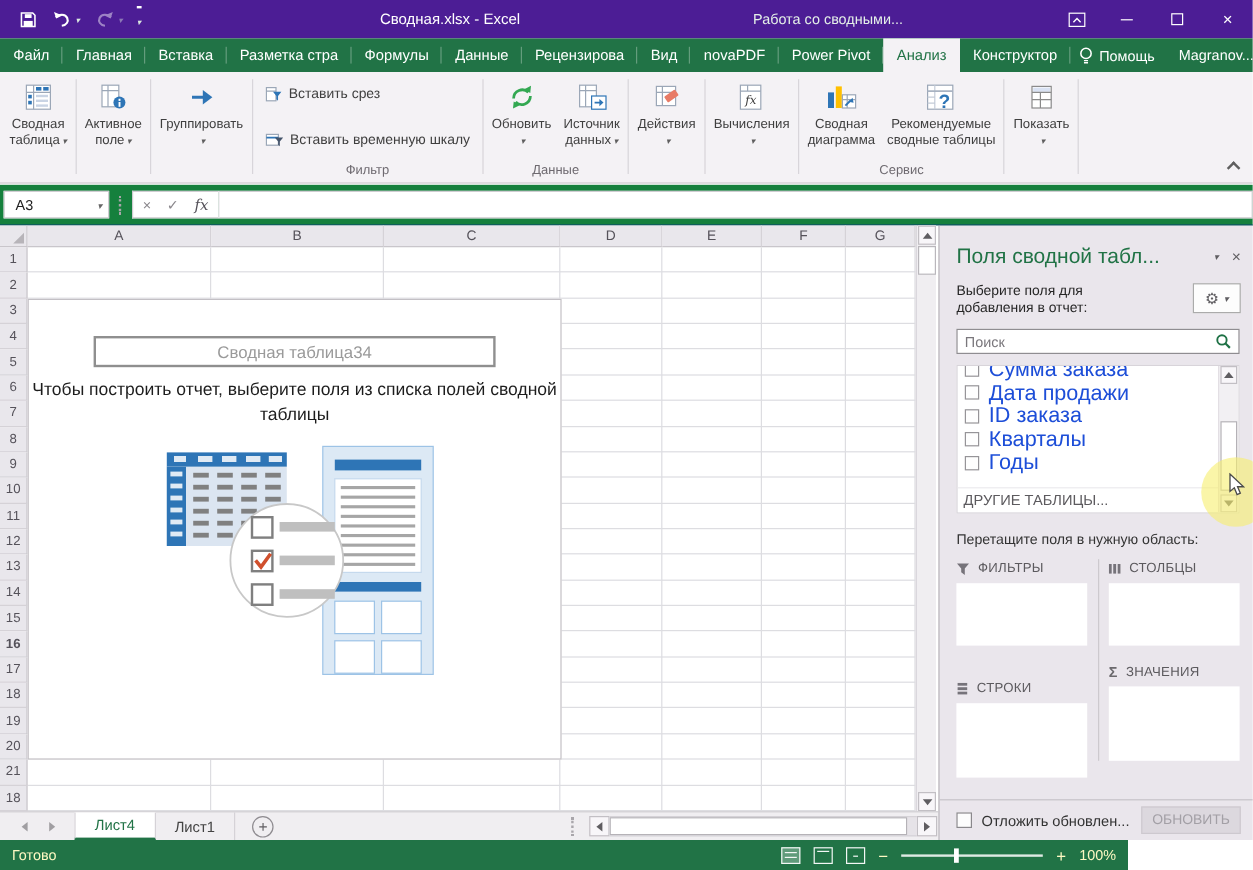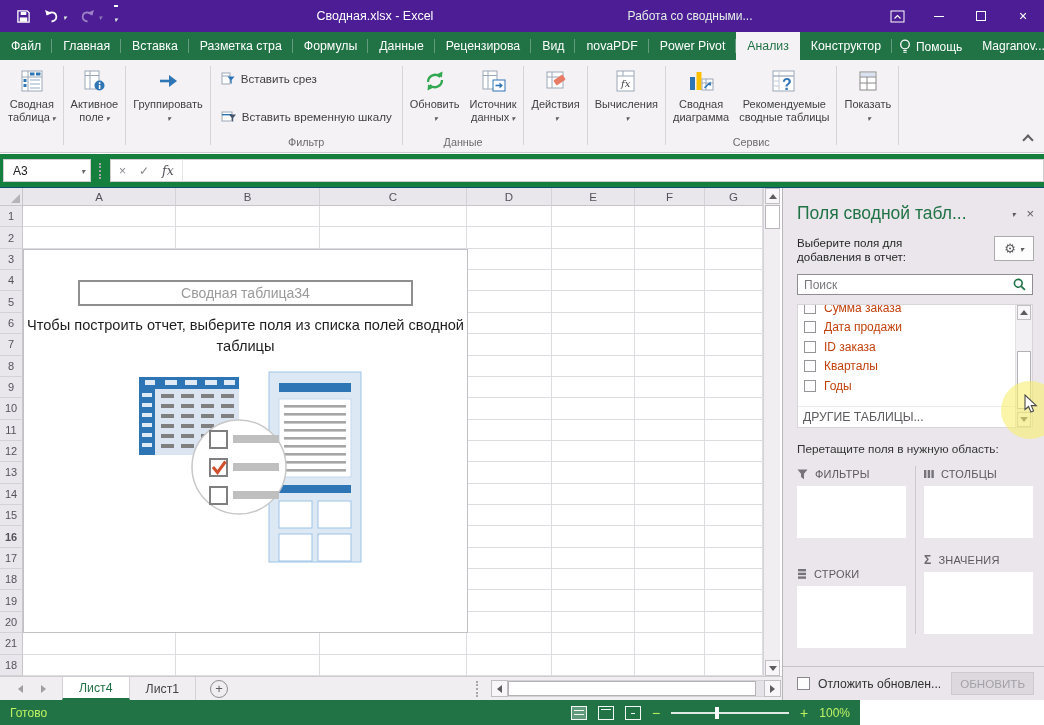--- a/index.html
+++ b/index.html
@@ -72,21 +72,21 @@
 .sheetbar{position:absolute;left:0;top:676px;width:782px;height:24px;background:#f0eef1;border-top:1px solid #cfccd1;display:flex;align-items:stretch;font-size:12.3px}
 .snav{display:flex;align-items:center;gap:18px;padding:0 16px 0 18px}
 .stab{padding:0 16px;display:flex;align-items:center;color:#444;border-right:1px solid #d5d2d7}
 .stab.active{background:#fff;color:#217346;font-weight:normal;border-bottom:2px solid #217346;border-left:1px solid #d5d2d7}
 .addsheet{width:18px;height:18px;border:1px solid #8f8c91;border-radius:50%;align-self:center;margin-left:14px;display:flex;align-items:center;justify-content:center;color:#5f5d61;font-size:13px;line-height:1}
 .hscroll{margin-left:auto;display:flex;align-items:center;padding-right:1px}
 .hs-btn{width:17px;height:17px;background:#f8f6f9;border:1px solid #c2bfc4;display:flex;align-items:center;justify-content:center}
 .hs-track{width:256px;height:17px;background:#e6e3e8;position:relative;border-top:1px solid #d5d2d7;border-bottom:1px solid #d5d2d7}
 .hs-thumb{position:absolute;left:0;top:0;width:248px;height:15px;background:#fff;border:1px solid #b5b2b7}
 
-.statusbar{position:absolute;left:0;top:700px;width:860px;height:25px;background:#217346;color:#bef264;display:flex;align-items:center;font-size:12px}
+.statusbar{position:absolute;left:0;top:700px;width:940px;height:25px;background:#217346;color:#fef9c3;display:flex;align-items:center;font-size:12px}
 .sb-mode{padding-left:10px}
 .sb-right{margin-left:auto;display:flex;align-items:center;gap:11px;padding-right:10px}
 .vicon{width:16px;height:14px;border:1px solid #fff;position:relative;opacity:.95}
 .vicon.sel{background:rgba(255,255,255,.3)}
 .vicon i{position:absolute;left:2px;right:2px;top:3px;height:1px;background:#fff}
 .vicon i+i{top:7px}
 .zsign{font-size:14px;line-height:1}
 .ztrack{width:118px;height:2px;background:rgba(255,255,255,.85);position:relative}
 .zthumb{position:absolute;left:44px;top:-5px;width:4px;height:12px;background:#fff}
 
@@ -96,21 +96,21 @@
 .p-ico{color:#5f5d61;margin-left:11px;font-size:13px}
 .p-hint-row{display:flex;margin-top:12px;align-items:flex-start}
 .p-hint{font-size:11.6px;color:#262626;line-height:14px;width:168px}
 .gearbtn{margin-left:auto;width:40px;height:25px;background:#fdfdfd;border:1px solid #ababab;display:flex;align-items:center;justify-content:center;gap:4px;color:#5f5d61;font-size:13px}
 .p-search{margin-top:10px;height:21px;background:#fff;border:1px solid #8f8d91;display:flex;align-items:center;padding:0 6px;margin-right:1px}
 .p-search-ph{color:#7a777c;font-size:12px;flex:1}
 .p-list{margin-top:9px;height:124px;background:#fff;border:1px solid #d8d4da;position:relative;overflow:hidden;margin-right:1px}
 .p-list-items{position:absolute;left:0;top:-7px;right:17px}
 .fitem{display:flex;align-items:center;height:19.5px;padding-left:6px}
 .fcheck{width:12px;height:12px;border:1px solid #969498;background:#fefefe;margin-right:8px;flex:none}
-.flabel{font-size:12px;color:#c2410c;white-space:nowrap}
+.flabel{font-size:18px;color:#1d4ed8;white-space:nowrap}
 .p-more{position:absolute;left:0;bottom:0;right:17px;height:21px;display:flex;align-items:center;padding-left:5px;font-size:12.2px;color:#5c5a5e;border-top:1px solid #eceaee}
 .p-scroll{position:absolute;right:0;top:0;bottom:0;width:17px;background:#f2f0f3;border-left:1px solid #e3dfe4}
 .p-scroll .sbtn{left:1px;width:14px;height:15px}
 .ps-thumb{position:absolute;left:1px;top:46px;width:14px;height:58px;background:#fff;border:1px solid #b4b1b6}
 .p-drag{margin-top:14px;font-size:11.8px;color:#333}
 .p-areas{margin-top:10px;position:relative;height:172px;margin-right:1px}
 .a-div{position:absolute;left:50%;top:0;bottom:4px;width:1px;background:#cdc9ce}
 .acell{position:absolute;width:calc(50% - 9px)}
 .acell.q1{left:0;top:0}.acell.q2{right:0;top:0}.acell.q3{left:0;top:100px}.acell.q4{right:0;top:86px}
 .ahead{display:flex;align-items:center;gap:7px;font-size:11px;color:#5c5a5e;height:16px;letter-spacing:.2px}

